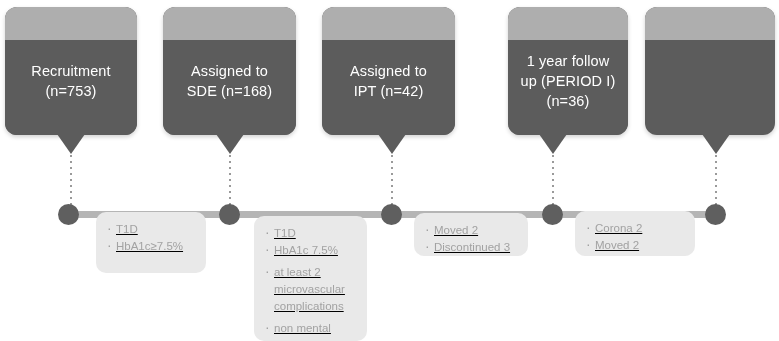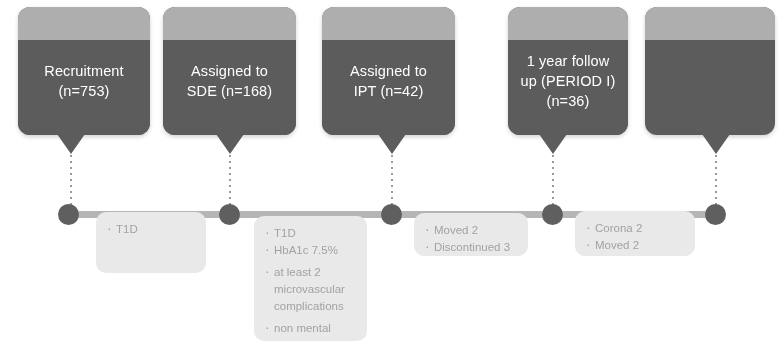--- a/index.html
+++ b/index.html
@@ -94,20 +94,21 @@
     background: #5f5f5f;
   }
 
   
   .bullet-box {
     position: absolute;
     background: #e9e9e9;
     border-radius: 10px;
     box-sizing: border-box;
     padding: 9px 10px 23px 11px;
+    text-decoration: underline;
   }
   .bullet-item {
     color: #a2a2a2;
     font-size: 11.5px;
     line-height: 17px;
     position: relative;
     padding-left: 9px;
     margin-bottom: 0;
   }
   .bullet-item::before {
@@ -121,21 +122,21 @@
   }
   .bullet-item.spaced {
     margin-top: 5px;
   }
 </style>
 </head>
 <body>
 
 <div id="canvas">
 
-  <div class="callout" style="left:18px; top:7px; width:132px; height:128px;">
+  <div class="callout" style="left:5px; top:7px; width:132px; height:128px;">
     <div class="callout-band"></div>
     <div class="callout-body">
       <div class="callout-title">Recruitment
 (n=753)</div>
     </div>
   </div>
   <div class="callout-tail" style="left:57px; top:134px;"></div>
 
   <div class="callout" style="left:163px; top:7px; width:133px; height:128px;">
     <div class="callout-band"></div>
@@ -173,20 +174,21 @@
   <div class="dotted-line" style="left:70px; top:155px; height:52px;"></div>
   <div class="dotted-line" style="left:229px; top:155px; height:52px;"></div>
   <div class="dotted-line" style="left:391px; top:155px; height:52px;"></div>
   <div class="dotted-line" style="left:552px; top:155px; height:52px;"></div>
   <div class="dotted-line" style="left:715px; top:155px; height:52px;"></div>
 
   <div class="timeline-bar" style="left:60px; top:211px; width:660px;"></div>
 
   <div class="bullet-box" style="left:96px; top:212px; width:110px; height:61px;">
     <div class="bullet-item">T1D</div>
+    <div class="bullet-item">HbA1c≥7.5%</div>
   </div>
 
   <div class="bullet-box" style="left:254px; top:216px; width:113px; height:125px;">
     <div class="bullet-item">T1D</div>
     <div class="bullet-item">HbA1c 7.5%</div>
     <div class="bullet-item spaced">at least 2 microvascular complications</div>
     <div class="bullet-item spaced">non mental impairment</div>
   </div>
 
   <div class="bullet-box" style="left:414px; top:213px; width:114px; height:43px;">

